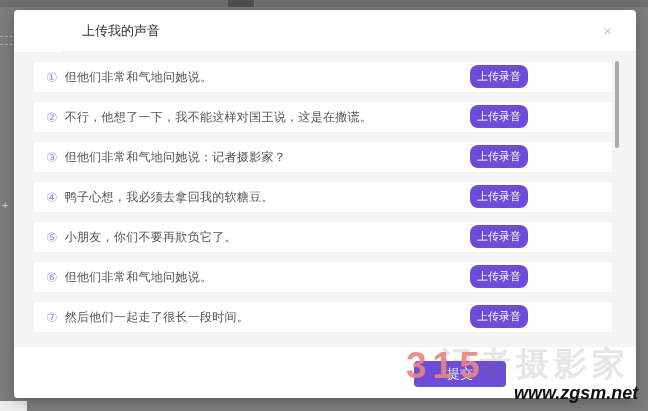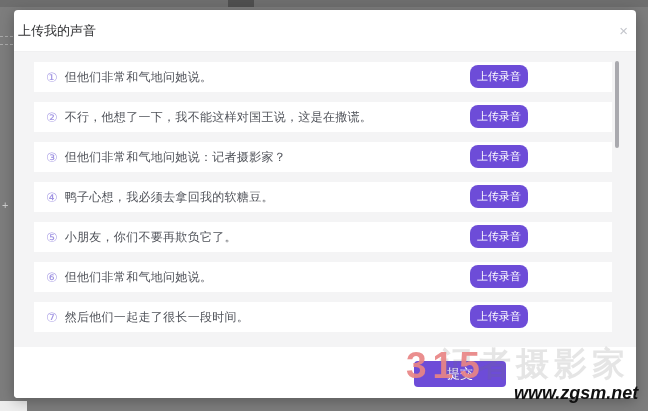--- a/index.html
+++ b/index.html
@@ -18,22 +18,23 @@
   .edge-plus{position:absolute;left:2px;top:200px;color:#cfcfcf;font-size:11px;line-height:11px;}
 
   
   .modal{
     position:absolute;left:14px;top:10px;width:622px;height:388px;
     background:#ffffff;border-radius:4px;
     box-shadow:0 3px 14px rgba(0,0,0,0.28);
   }
   .modal-header{
     height:42px;display:flex;align-items:center;
-    padding:0 4px;box-sizing:border-box;
+    padding:0 20px;box-sizing:border-box;
     border-bottom:1px solid #f0f0f1;
+    margin-left:48px;
   }
   .modal-title{font-size:13px;color:#303133;}
   .modal-close{
     margin-left:auto;color:#c4c6cc;font-size:15px;line-height:15px;
     cursor:pointer;padding:2px 4px;user-select:none;
   }
   .modal-body{
     position:relative;height:295px;box-sizing:border-box;
     background:#f4f4f5;padding:10px 24px 0 20px;overflow:hidden;
   }

